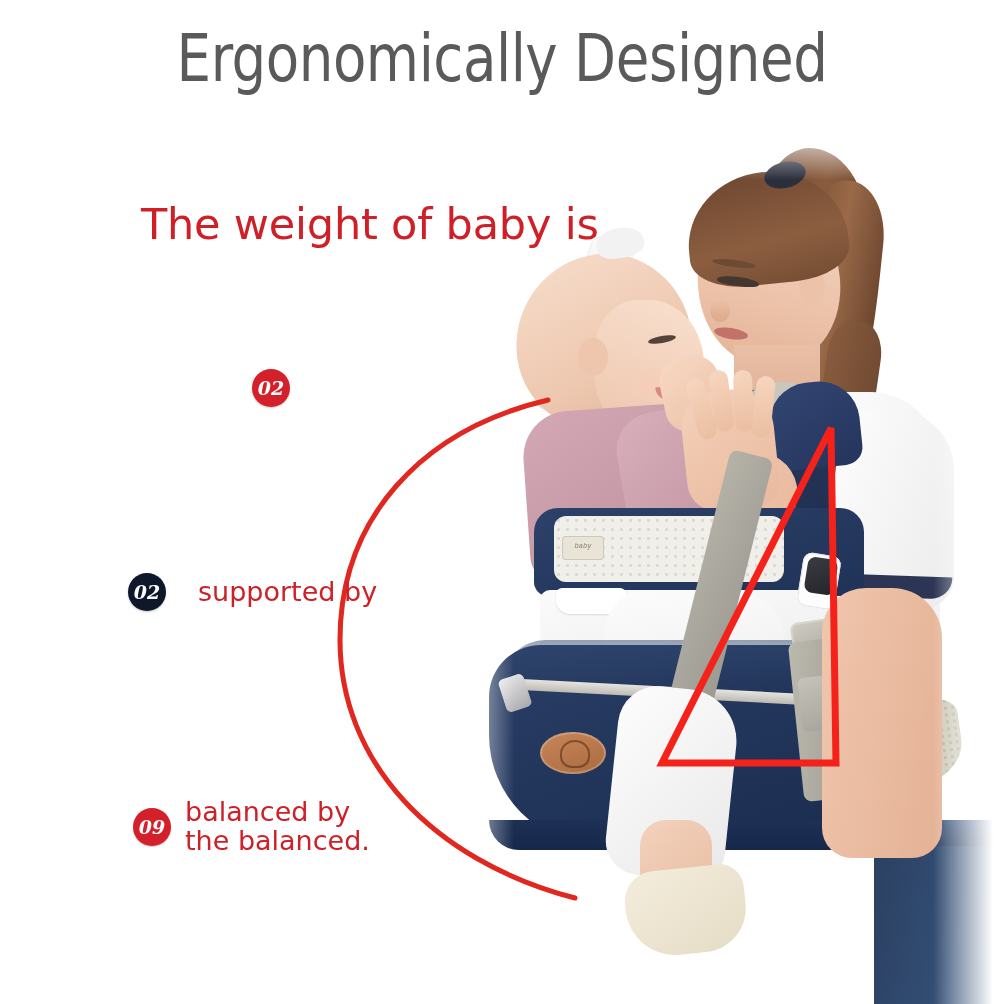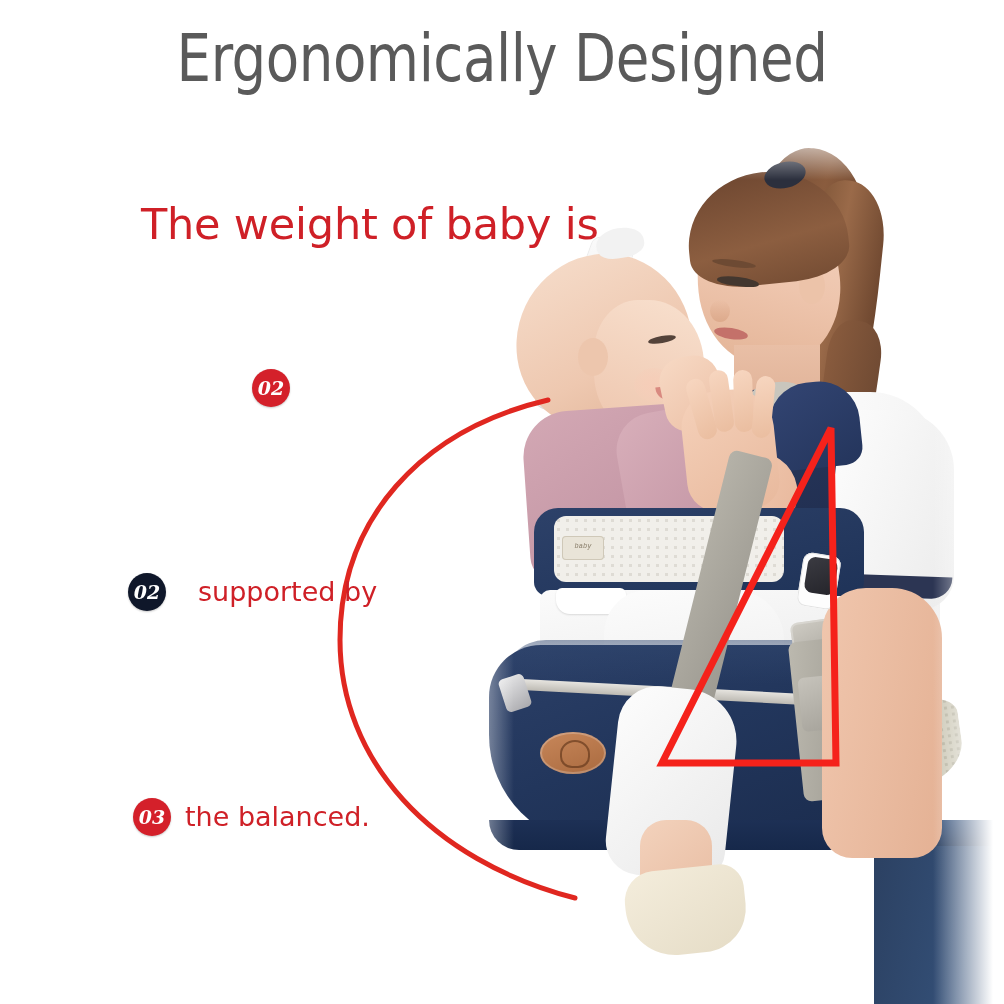--- a/index.html
+++ b/index.html
@@ -320,19 +320,20 @@
   </div>
 
   <div class="callout" id="c02">
     <div class="badge" style="background: #0f172a;">02</div>
     <div class="ctext" style="color: rgb(207, 32, 39); margin-left: 32px;">
       <div>supported by</div>
     </div>
   </div>
 
   <div class="callout" id="c03">
-    <div class="badge" style="background: rgb(212, 32, 42);">03</div>
+    <div class="badge" style="background: rgb(212, 32, 42);">09</div>
     <div class="ctext" style="color: rgb(207, 32, 39);">
+      <div>balanced by</div>
       <div>the balanced.</div>
     </div>
   </div>
 
 </div>
 
 </body></html>

